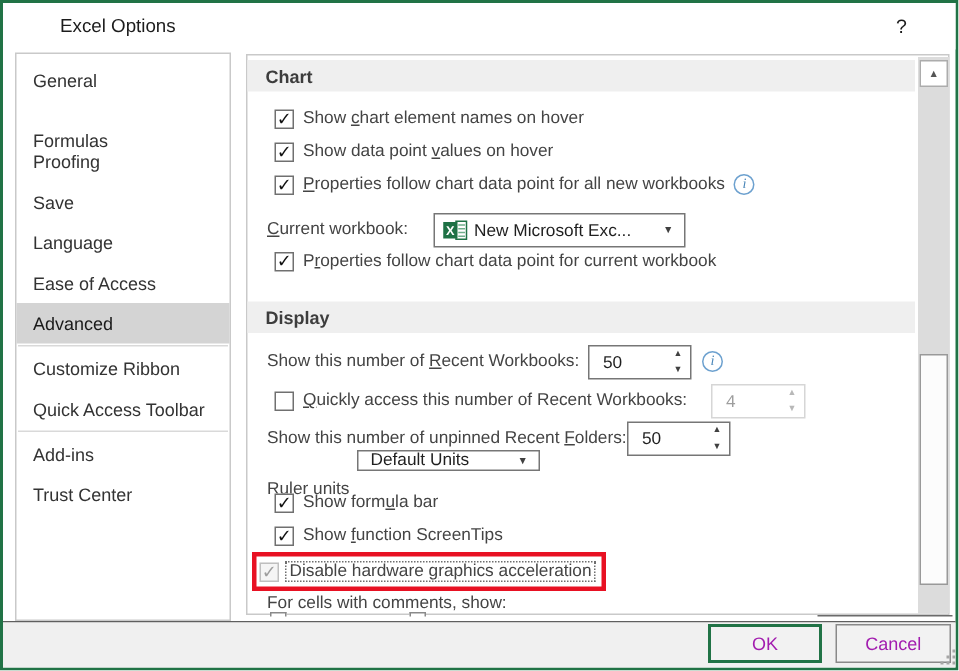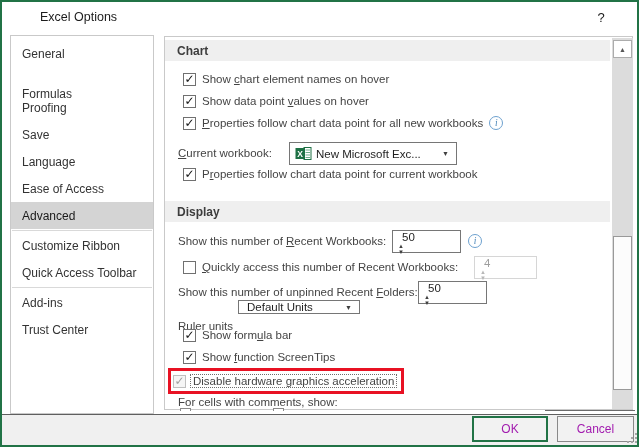--- a/index.html
+++ b/index.html
@@ -41,21 +41,21 @@
         line-height:1; color:#111; cursor:pointer; }
   .cb.dis { border-color:#bfbfbf; background:#f5f5f5; color:#9e9e9e; }
 
   .dd { position:absolute; border:1px solid #767676; background:#fff; display:flex;
         align-items:center; cursor:pointer; }
   .dd-arrow { margin-left:auto; font-size:7px; color:#404040; padding-right:7px; }
   .cw-dd { left:287px; top:140px; width:168px; height:23px; padding-left:5px; gap:4px; }
   .ruler-dd { left:236px; top:298px; width:122px; height:14px; padding-left:8px; }
   .dd-text { color:#1f1f1f; white-space:nowrap; overflow:hidden; }
 
-  .spin { position:absolute; border:1px solid #767676; background:#fff; display:flex; height:23px;flex-direction:column; }
+  .spin { position:absolute; border:1px solid #767676; background:#fff; display:flex; height:23px; }
   .spin-val { flex:1; display:flex; align-items:center; padding-left:9px; color:#1f1f1f; }
   .spin-btns { width:16px; display:flex; flex-direction:column; }
   .spin-btn { flex:1; display:flex; align-items:center; justify-content:center;
               font-size:6px; color:#404040; cursor:pointer; }
   .spin.dis { border-color:#d6d6d6; }
   .spin.dis .spin-val { color:#9e9e9e; }
   .spin.dis .spin-btn { color:#b8b8b8; }
 
   .info { display:inline-flex; width:14px; height:14px; border:1px solid #6da1cf;
           border-radius:50%; color:#4a86b8; align-items:center; justify-content:center;

